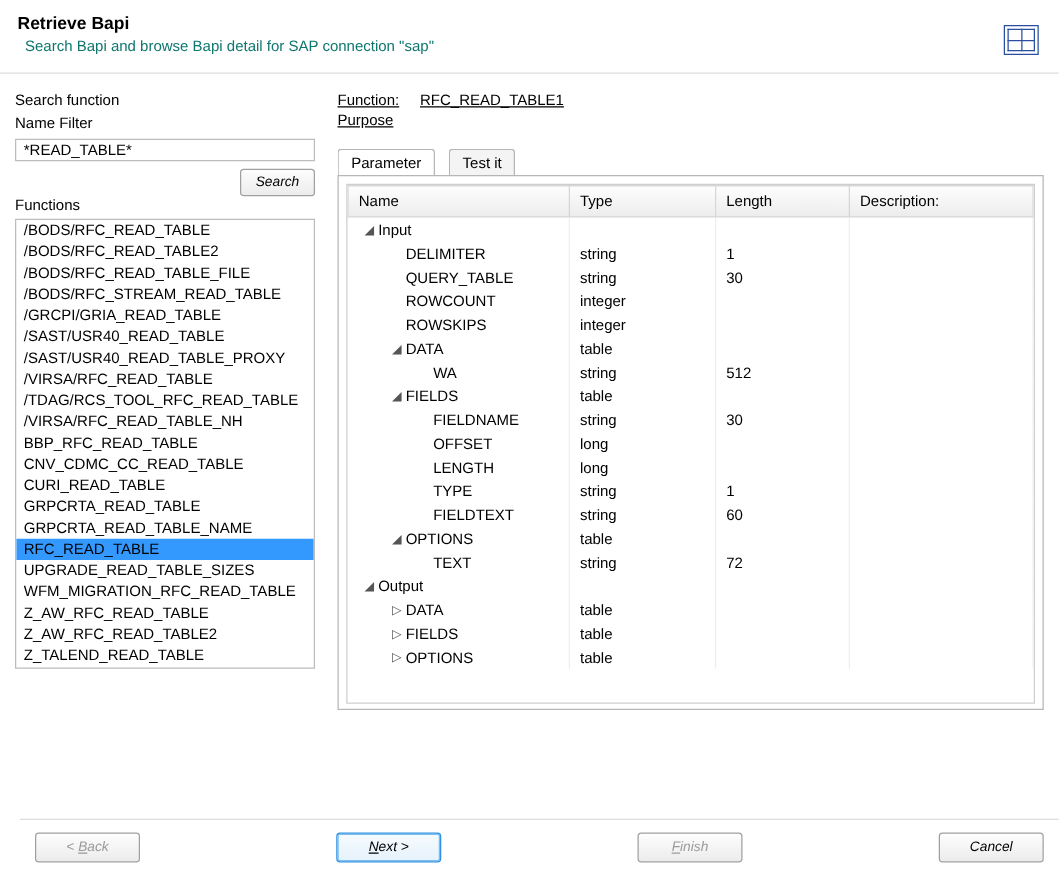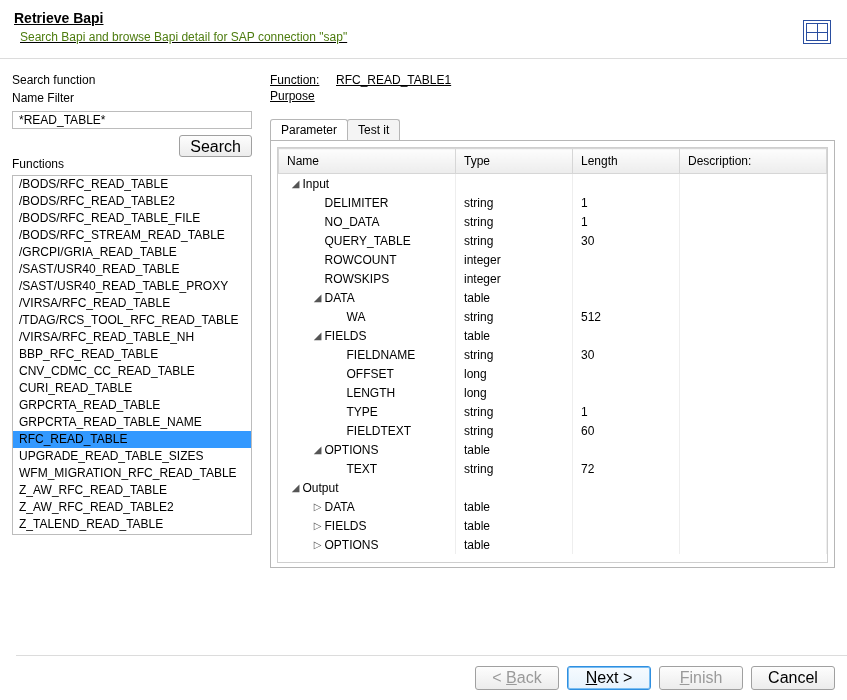--- a/index.html
+++ b/index.html
@@ -9,31 +9,30 @@
     height: 700px;
     font-family: "Segoe UI", Tahoma, Arial, sans-serif;
     font-size: 12px;
     color: #000;
     background: #fff;
     overflow: hidden;
   }
   .header {
     padding: 10px 14px 8px 14px;
     position: relative;
-    text-decoration: underline;
   }
   .header h1 {
     margin: 0;
     font-size: 14px;
     font-weight: bold;
   }
   .header .subtitle {
     margin: 4px 0 0 6px;
     font-size: 12px;
-    color: #4d7c0f;
+    color: #0f766e;
   }
   .header-icon {
     position: absolute;
     top: 20px;
     right: 16px;
     width: 26px;
     height: 22px;
     border: 1px solid #2a4ea0;
     box-shadow: inset 0 0 0 1px #fff;
     background: #fff;
@@ -87,25 +86,26 @@
   }
   .search-btn-row {
     text-align: right;
     margin-top: 6px;
   }
   .btn {
     border: 1px solid #a0a0a0;
     background: linear-gradient(#fdfdfd,#ececec);
     padding: 2px 10px;
     font-family: inherit;
-    font-size: 16px;
+    font-size: 11px;
     border-radius: 3px;
     cursor: pointer;
     min-width: 60px;
     height: 22px;
+    font-style: italic;
   }
   .functions-label {
   }
   .functions-list {
     margin-top: 4px;
     border: 1px solid #bcbcbc;
     height: 358px;
     overflow: auto;
     background: #fff;
   }
@@ -133,20 +133,21 @@
   }
   .meta-row .label {
     width: 60px;
   }
   .tabs {
     margin-top: 14px;
   }
   .tab-bar {
     display: flex;
     align-items: flex-end;
+    gap: 12px;
   }
   .tab {
     border: 1px solid #b6b6b6;
     border-bottom: none;
     padding: 3px 10px;
     background: #f4f4f4;
     margin-right: -1px;
     position: relative;
     cursor: pointer;
     border-radius: 3px 3px 0 0;
@@ -203,22 +204,22 @@
   .indent-3 { padding-left: 56px !important; }
   
   .footer {
     position: absolute;
     bottom: 0;
     left: 16px;
     right: 0;
     border-top: 1px solid #dcdcdc;
     padding: 10px 12px;
     display: flex;
-    gap: 8px;
-    justify-content: flex-end;
+    gap: 21px;
+    justify-content: space-between;
     background: #fff;
   }
   .footer .btn {
     min-width: 84px;
     height: 24px;
   }
   .btn .mn { text-decoration: underline; }
   .btn.primary {
     border: 1px solid #2f8fe0;
     box-shadow: 0 0 0 1px #79bdf2 inset;
@@ -308,26 +309,20 @@
                   <td></td>
                   <td></td>
                 </tr>
                 <tr>
                   <td class="indent-2"><span class="tree-toggle"></span><span>DELIMITER</span></td>
                   <td>string</td>
                   <td>1</td>
                   <td></td>
                 </tr>
                 <tr>
-                  <td class="indent-2"><span class="tree-toggle"></span><span>NO_DATA</span></td>
-                  <td>string</td>
-                  <td>1</td>
-                  <td></td>
-                </tr>
-                <tr>
                   <td class="indent-2"><span class="tree-toggle"></span><span>QUERY_TABLE</span></td>
                   <td>string</td>
                   <td>30</td>
                   <td></td>
                 </tr>
                 <tr>
                   <td class="indent-2"><span class="tree-toggle"></span><span>ROWCOUNT</span></td>
                   <td>integer</td>
                   <td></td>
                   <td></td>

